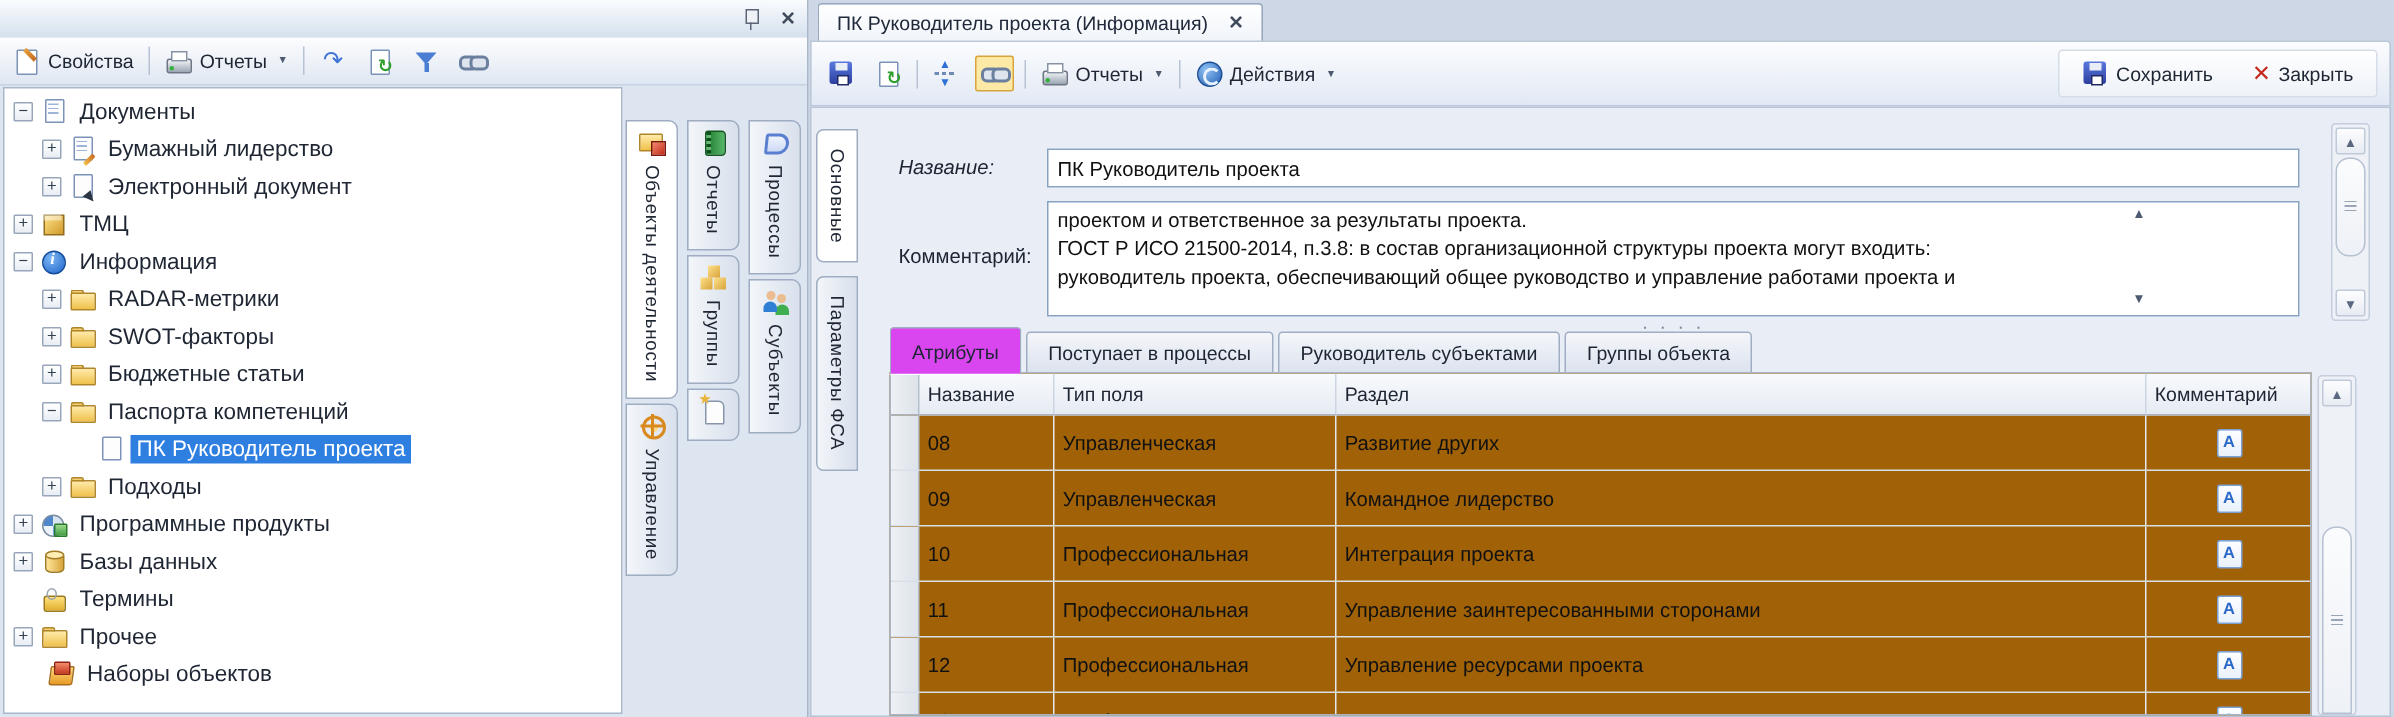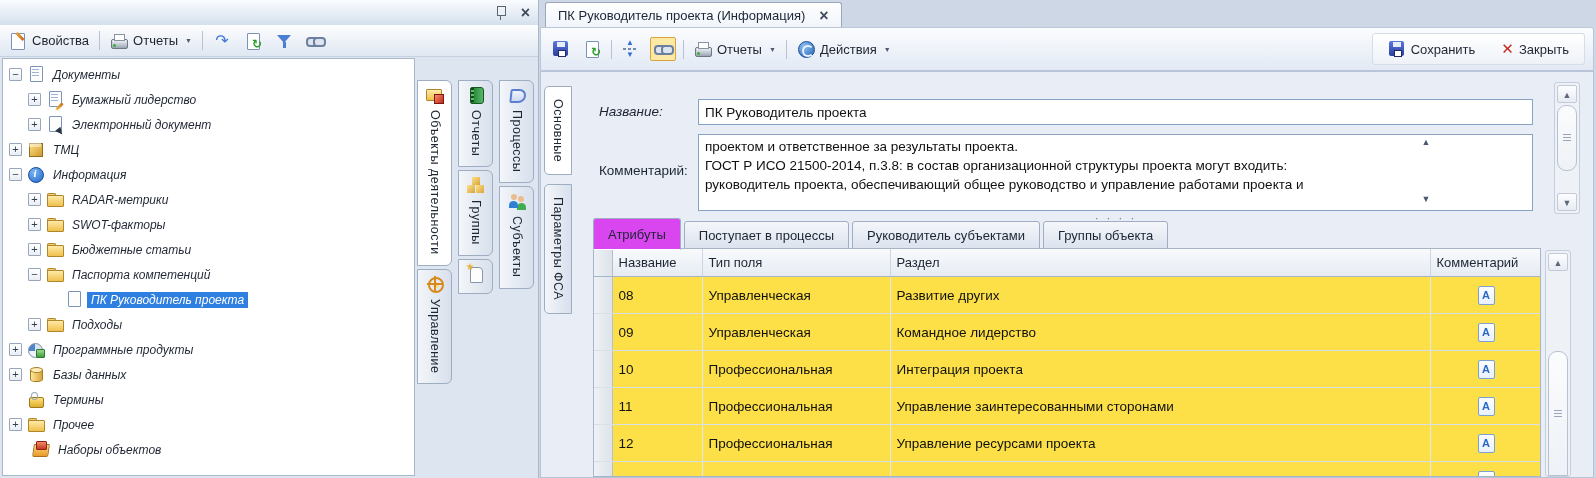--- a/index.html
+++ b/index.html
@@ -53,21 +53,21 @@
      border-right-color:transparent;border-radius:50%;}
   .toggled{background:#fce9a6;border:1px solid #d8a43c;border-radius:2px;}
   .xred{color:#c5281c;font-weight:bold;font-size:15px;}
 
   
   .tree{position:absolute;left:2px;top:58px;width:413px;height:418px;background:#fff;border:1px solid #aab7c9;overflow:hidden;padding-top:3px;box-sizing:border-box;}
   .tree-row{height:25px;display:flex;align-items:center;}
   .expander{flex:0 0 13px;width:13px;height:13px;box-sizing:border-box;border:1px solid #97a6bb;border-radius:1px;
      background:linear-gradient(#fff,#e9eef5);font-size:11px;line-height:10px;text-align:center;color:#33404f;margin-right:5px;cursor:pointer;}
   .exp-spacer{flex:0 0 13px;width:13px;height:13px;margin-right:5px;}
-  .tree-label{font-size:12px;padding:1px 4px;white-space:nowrap;font-style:italic;}
+  .tree-label{font-size:15px;padding:1px 4px;white-space:nowrap;}
   .tree-label.selected{background:#2e7fe0;color:#fff;}
 
   
   .ic{position:relative;width:18px;height:17px;flex:0 0 18px;margin-right:4px;}
   .ic-document::before,.ic-document-blank::before,.ic-document-edit::before,.ic-document-cursor::before{
      content:"";position:absolute;left:3px;top:0;width:11px;height:14px;background:#fdfdfe;border:1px solid #7c93b8;border-radius:1px;}
   .ic-document::after,.ic-document-edit::after{content:"";position:absolute;left:5px;top:3px;width:7px;height:8px;
      background:repeating-linear-gradient(#9db4d8 0 1px,transparent 1px 3px);}
   .ic-document-edit .pen,.ic-document-cursor .cur{position:absolute;}
   .ic-document-edit .pen{right:0;bottom:0;width:9px;height:3px;background:linear-gradient(90deg,#f2c24d,#c96a1f);transform:rotate(-45deg);border-radius:1px;}
@@ -142,21 +142,21 @@
   .cbar.up{top:65px;}
   .cbar.dn{top:122px;}
   .splitter-dots{position:absolute;left:157px;top:141px;width:835px;text-align:center;color:#7c8698;font-size:13px;letter-spacing:2px;line-height:10px;}
   .splitter-dots::after{content:"· · · ·";}
 
   .dtabs{position:absolute;left:52px;top:146px;display:flex;align-items:flex-end;}
   .dtab{height:27px;display:flex;align-items:center;padding:0 14px;margin-right:3px;font-size:13px;color:#1d2533;cursor:pointer;
      background:linear-gradient(#f4f6fa,#dbe2ee);border:1px solid #a0aec3;border-radius:3px 3px 0 0;}
   .dtab.active{background:#d946ef;height:30px;position:relative;z-index:2;border-bottom:1px solid #fff;}
 
-  .gridwrap{position:absolute;left:52px;top:176px;width:948px;bottom:0;background:#fde047;border:1px solid #a8b5c7;box-sizing:border-box;overflow:hidden;}
+  .gridwrap{position:absolute;left:52px;top:176px;width:948px;bottom:0;background:#a16207;border:1px solid #a8b5c7;box-sizing:border-box;overflow:hidden;}
   table.grid{border-collapse:collapse;width:948px;table-layout:fixed;}
   .grid th{height:27px;background:linear-gradient(#f8fafc,#e6ebf3);border-right:1px solid #ccd5e1;border-bottom:1px solid #a8b5c7;
      font-weight:normal;font-size:13px;text-align:left;padding:0 6px;color:#1d2533;}
   .grid td{height:36px;border-right:1px solid #e3e8f0;border-bottom:1px solid #d8dfe8;font-size:13.5px;padding:0 6px;color:#111;
      overflow:hidden;white-space:nowrap;}
   .grid .ind{background:linear-gradient(90deg,#eef1f5,#dde3ea);border-right:1px solid #b5bfcc;}
   .grid td.ctr{text-align:center;}
   .a-ico{display:inline-block;width:15px;height:17px;background:linear-gradient(#fdfefe,#e9f1fb);border:1px solid #7aa0d4;
      border-radius:2px;color:#2a69c8;font-weight:bold;font-size:11px;line-height:17px;text-align:center;cursor:pointer;}
   .a-ico::after{content:"A";}

